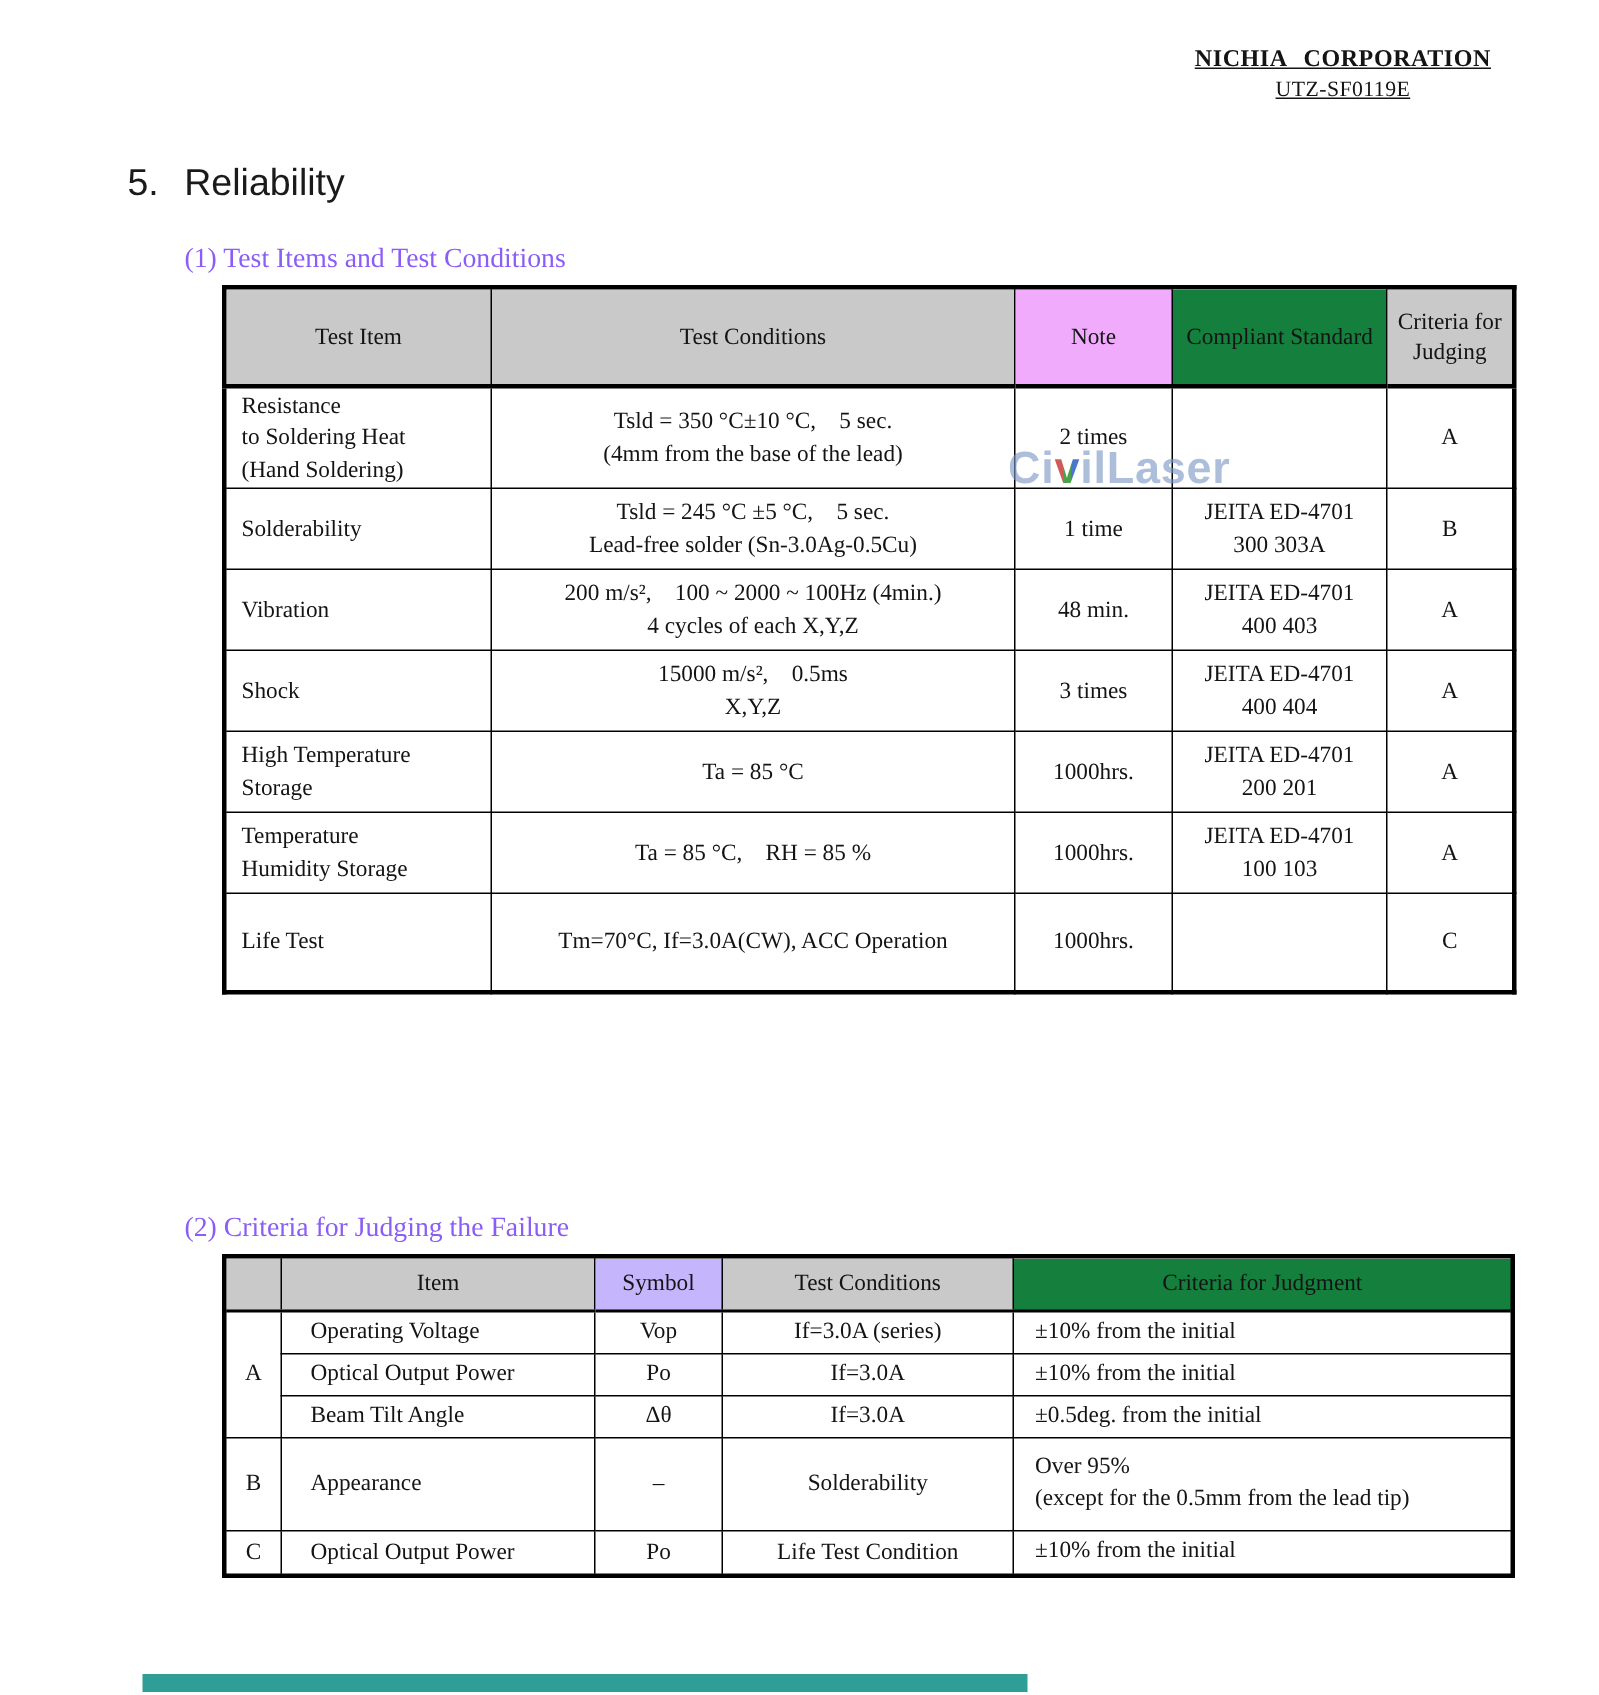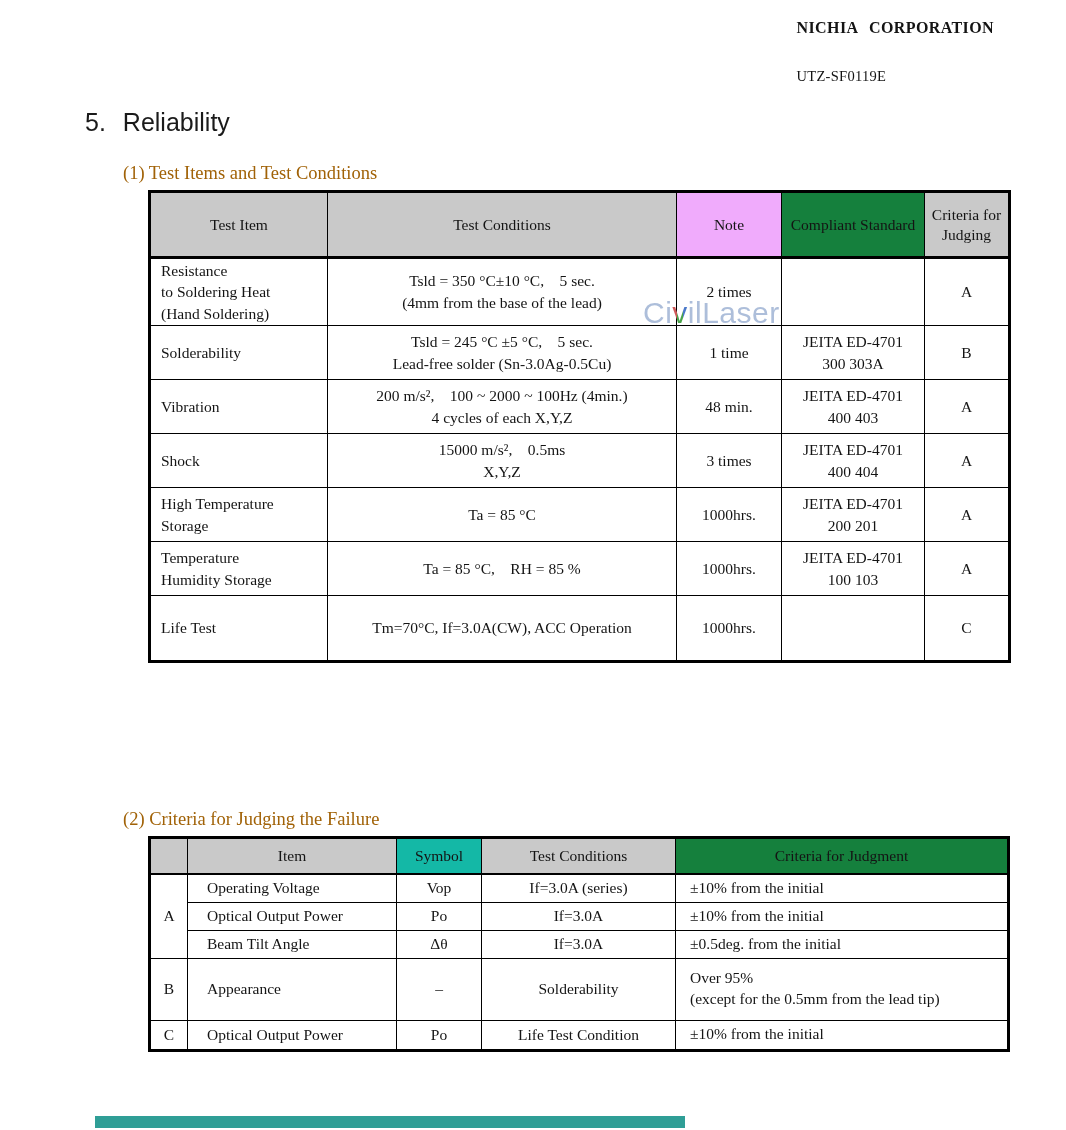--- a/index.html
+++ b/index.html
@@ -1,25 +1,25 @@
 <!DOCTYPE html>
 <html><head>
 <meta charset="utf-8">
 <style>
   html,body{margin:0;padding:0;background:#fff;}
   .page{position:relative;width:1066px;height:1130px;background:#ffffff;overflow:hidden;
         font-family:"Liberation Serif", serif;color:#141414;}
   
-  .corp-header{position:absolute;top:18px;right:72px;text-align:left;line-height:1.3;}
+  .corp-header{position:absolute;top:30px;right:72px;text-align:center;line-height:1.3;text-decoration:underline;}
   .corp-name{font-weight:bold;font-size:16px;word-spacing:7px;letter-spacing:0.4px;}
-  .doc-number{font-size:14.5px;letter-spacing:0.3px;margin-top:28px;}
+  .doc-number{font-size:14.5px;letter-spacing:0.3px;}
   
   .section-title{position:absolute;left:85px;top:108px;font-family:"Liberation Sans",sans-serif;
         font-size:25px;color:#1a1a1a;display:flex;gap:17px;}
-  .sub-title{position:absolute;left:123px;font-size:18.5px;color:#a16207;}
+  .sub-title{position:absolute;left:123px;font-size:18.5px;color:#8b5cf6;}
   .sub1{top:163px;}
   .sub2{top:809px;}
   
   table{border-collapse:collapse;table-layout:fixed;font-size:15.5px;color:#141414;}
   td,th{border:1.2px solid #000;font-weight:normal;overflow:hidden;}
   .thead-cell{background:#c9c9c9;text-align:center;vertical-align:middle;line-height:1.25;}
   
   .t1{position:absolute;left:148px;top:190px;width:860px;border:3px solid #000;}
   .t1 .thead-cell{border-bottom:3px solid #000;}
   .t1 tr{height:54px;}
@@ -34,22 +34,22 @@
   .t2 .thead-cell{border-bottom:2.5px solid #000;height:32px;}
   .t2 tr{height:28px;}
   .t2 tr.hB{height:62px;}
   .t2 tr.hC{height:30px;}
   .g-grade{text-align:center;vertical-align:middle;}
   .g-item{text-align:left;padding-left:19px;vertical-align:middle;}
   .g-sym{text-align:center;vertical-align:middle;}
   .g-cond{text-align:center;vertical-align:middle;}
   .g-crit{text-align:left;padding-left:14px;vertical-align:middle;white-space:pre-line;line-height:1.35;}
   
-  .watermark{position:absolute;left:643px;top:296px;pointer-events:none;
-        font-family:"Liberation Sans",sans-serif;font-weight:normal;font-size:30px;
+  .watermark{position:absolute;left:672px;top:296px;pointer-events:none;
+        font-family:"Liberation Sans",sans-serif;font-weight:bold;font-size:30px;
         letter-spacing:0.5px;white-space:nowrap;}
   .wm-v{background:linear-gradient(90deg,#cf5a5a 0 34%,#4aa34a 34% 66%,#4a78c9 66% 100%);
         -webkit-background-clip:text;background-clip:text;color:transparent;}
   
   .accent-bar{position:absolute;left:95px;top:1116px;width:590px;height:12px;}
 </style>
 </head>
 <body>
 
 <div class="page">
@@ -154,21 +154,21 @@
       <col style="width:38px">
         <col style="width:209px">
         <col style="width:85px">
         <col style="width:194px">
         <col style="width:333px">
     </colgroup>
     <tbody>
         <tr>
       <th class="thead-cell" style="background: rgb(201, 201, 201);"></th>
       <th class="thead-cell" style="background: rgb(201, 201, 201);">Item</th>
-      <th class="thead-cell" style="background: #14b8a6; margin-left: 12px;">Symbol</th>
+      <th class="thead-cell" style="background: #c4b5fd; margin-left: 12px;">Symbol</th>
       <th class="thead-cell" style="background: rgb(201, 201, 201);">Test Conditions</th>
       <th class="thead-cell" style="background: #15803d;">Criteria for Judgment</th>
     </tr>
     <tr>
       <td class="g-grade" rowspan="3">A</td>
       <td class="g-item">Operating Voltage</td>
       <td class="g-sym">Vop</td>
       <td class="g-cond">If=3.0A (series)</td>
       <td class="g-crit">±10% from the initial</td>
     </tr>

